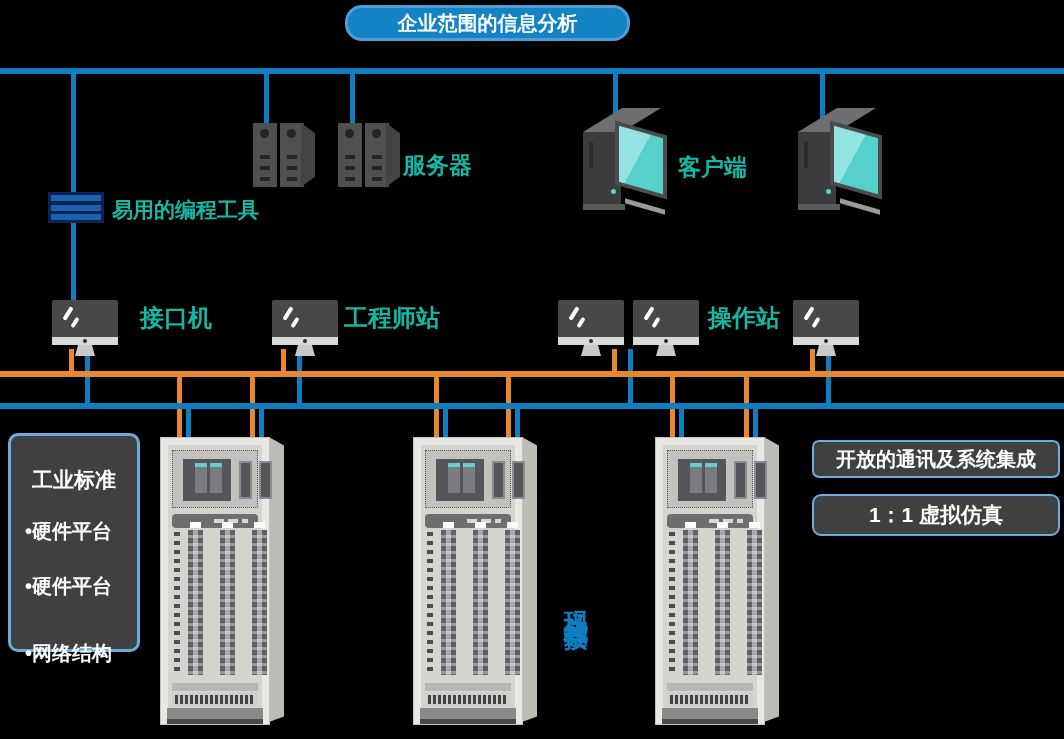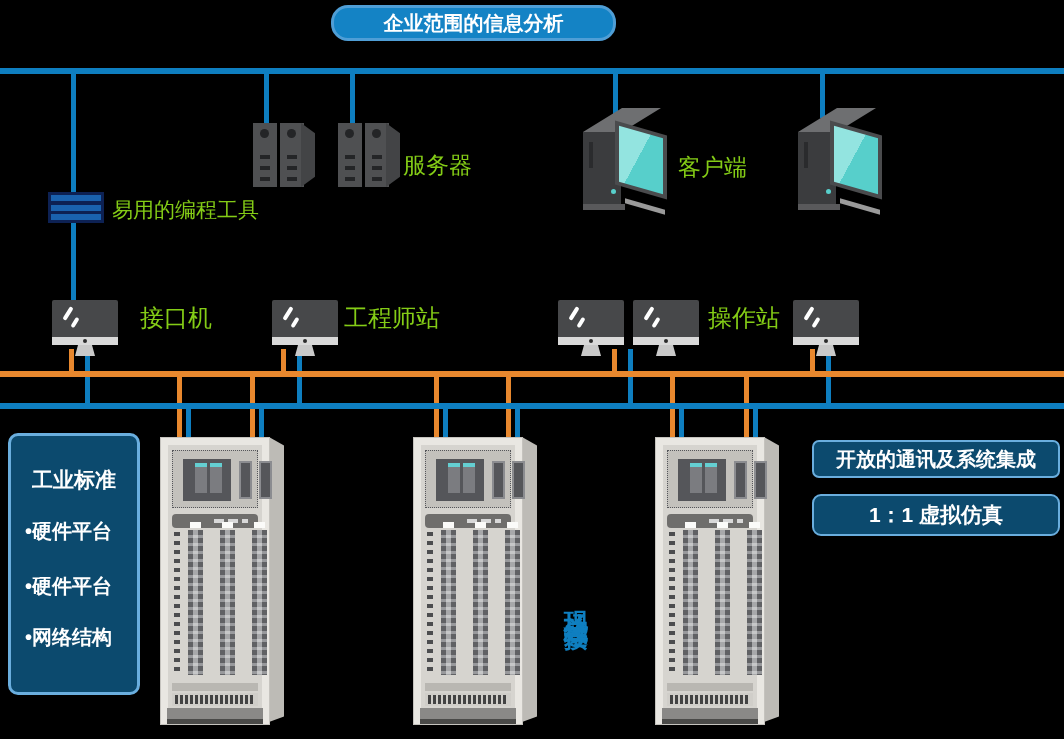--- a/index.html
+++ b/index.html
@@ -10,23 +10,23 @@
   .hl{position:absolute;left:0;width:1064px;height:6px;}
   .vl{position:absolute;width:5px;}
   .blue-l{background:#0e7ec0;}
   .orange-l{background:#e8882e;}
   .z1{z-index:1}.z2{z-index:2}.z3{z-index:3}
 
   
   .banner{position:absolute;display:flex;align-items:center;justify-content:center;
     background:#1483c5;border:3px solid #4f9ed6;color:#fff;font-weight:bold;
     text-align:center;z-index:5;}
-  .lblue{position:absolute;color:#84cc16;font-weight:normal;z-index:5;white-space:nowrap;}
-
-  .info-box{position:absolute;background:#0c4a6e;border:3px solid #6aaede;border-radius:10px;
+  .lblue{position:absolute;color:#14b8a6;font-weight:bold;z-index:5;white-space:nowrap;}
+
+  .info-box{position:absolute;background:#404040;border:3px solid #6aaede;border-radius:10px;
     color:#fff;font-weight:bold;z-index:5;}
 
   
   .server{position:absolute;width:58px;height:66px;z-index:5;}
   .slab{position:absolute;top:0;width:24px;height:64px;background:#4f5052;}
   .slab .hole{position:absolute;left:7px;top:6px;width:9px;height:9px;border-radius:50%;background:#242527;}
   .slab .slot{position:absolute;left:7px;width:10px;height:4px;background:#242527;}
   .srv-side{position:absolute;left:48px;top:0;width:14px;height:64px;background:#434446;
     clip-path:polygon(0 0,100% 16%,100% 84%,0 100%);}
 
@@ -126,21 +126,21 @@
   <div class="vl orange-l z2" style="left:506px;top:377px;height:62px"></div>
   <div class="vl orange-l z2" style="left:670px;top:377px;height:62px"></div>
   <div class="vl orange-l z2" style="left:744px;top:377px;height:62px"></div>
   <div class="vl blue-l z3" style="left:186px;top:409px;height:30px"></div>
   <div class="vl blue-l z3" style="left:259px;top:409px;height:30px"></div>
   <div class="vl blue-l z3" style="left:443px;top:409px;height:30px"></div>
   <div class="vl blue-l z3" style="left:515px;top:409px;height:30px"></div>
   <div class="vl blue-l z3" style="left:679px;top:409px;height:30px"></div>
   <div class="vl blue-l z3" style="left:753px;top:409px;height:30px"></div>
 
-  <div class="banner" style="left:331px;top:5px;width:285px;height:36px;border-radius:17px;font-size:20px">企业范围的信息分析</div>
+  <div class="banner" style="left:345px;top:5px;width:285px;height:36px;border-radius:17px;font-size:20px">企业范围的信息分析</div>
 
   <div class="server" style="left:253px;top:123px">
     <div class="slab" style="left:0">
       <i class="hole"></i>
         <i class="slot" style="top:32px"></i>
         <i class="slot" style="top:43px"></i>
         <i class="slot" style="top:54px"></i>
     </div>
     <div class="slab" style="left:27px">
       <i class="hole"></i>
@@ -249,25 +249,25 @@
     <div class="scr">
         <i class="sl s1"></i>
         <i class="sl s2"></i>
       </div>
       <div class="chin">
         <i class="dot"></i>
       </div>
       <div class="stand"></div>
   </div>
 
-  <div class="info-box" style="left:8px;top:433px;width:132px;height:262px;padding:30px 0 0 0">
+  <div class="info-box" style="left:8px;top:433px;width:132px;height:219px;padding:30px 0 0 0">
     <div style="text-align:center;font-size:21px">工业标准</div>
     <div style="font-size:20px;margin:24px 16px 0 14px">•硬件平台</div>
     <div style="font-size:20px;margin:28px 0 0 14px">•硬件平台</div>
-    <div style="font-size:20px;margin:24px 0 0 14px">•网络结构</div>
+    <div style="font-size:20px;margin:40px 0 0 14px">•网络结构</div>
   </div>
 
   <div class="cabinet" style="left:160px;top:437px">
     <div class="cab-side"></div>
     <div class="cab-front">
         <div class="cab-inner">
       <div class="cab-top">
             <div class="ctrl">
               <i class="a"></i>
               <i class="b"></i>

